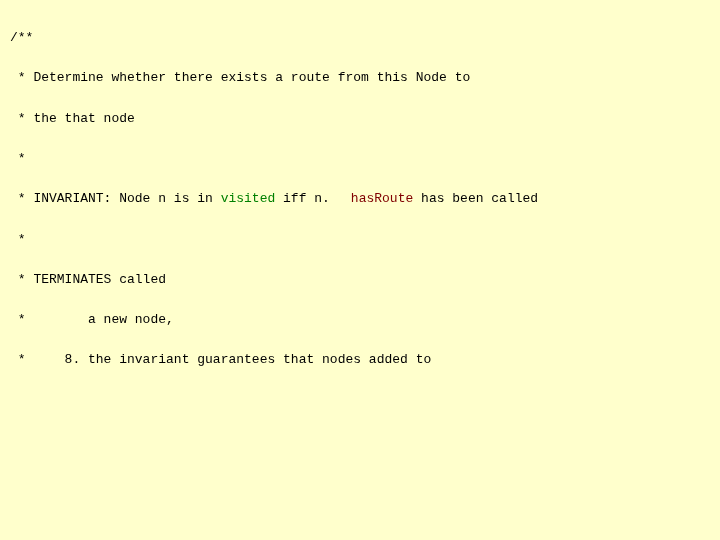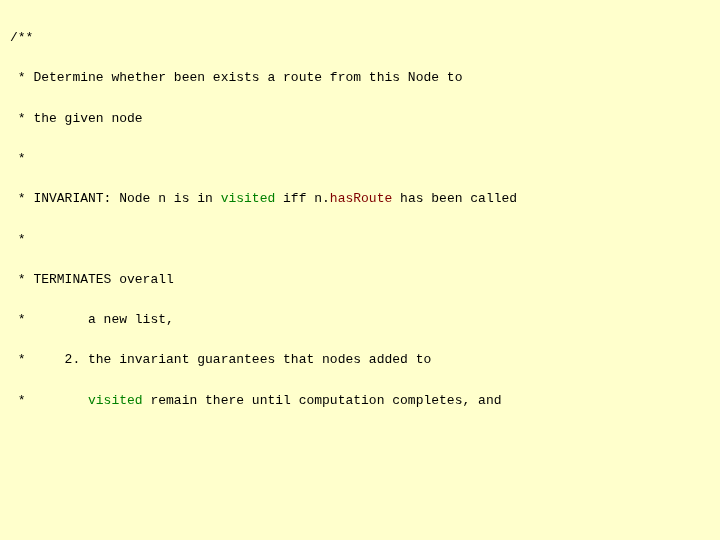--- a/index.html
+++ b/index.html
@@ -11,38 +11,37 @@
       height: 540px;
       overflow: hidden;
       padding: 8px 10px;
     }
     .code-block {
       line-height: 1.55;
       white-space: pre;
     }
     .comment { color: #000000; }
     .visited-word { color: #008000; text-align: center; }
-    .has-route-word { color: #800000; }
+    .has-route-word { color: #800000; margin-left: 21px; }
 
     .line {
       display: block;
     }
   </style>
 </head>
 <body>
 
 <div class="code-block">
 <span class="line comment">/**</span>
-<span class="line comment"> * Determine whether been exists a route from this Node to</span>
-<span class="line comment"> * the given node</span>
+<span class="line comment"> * Determine whether there exists a route from this Node to</span>
+<span class="line comment"> * the that node</span>
 <span class="line comment"> *</span>
 <span class="line"> * INVARIANT: Node n is in <span class="visited-word">visited</span> iff n.<span class="has-route-word">hasRoute</span> has been called</span>
 <span class="line comment"> *</span>
-<span class="line comment"> * TERMINATES overall</span>
-<span class="line comment"> *        a new list,</span>
-<span class="line comment"> *     2. the invariant guarantees that nodes added to</span>
-<span class="line"> *        <span class="visited-word">visited</span> remain there until computation completes, and</span>
+<span class="line comment"> * TERMINATES called</span>
+<span class="line comment"> *        a new node,</span>
+<span class="line comment"> *     8. the invariant guarantees that nodes added to</span>
 
 
 
 
 
 </div>
 
 </body></html>

